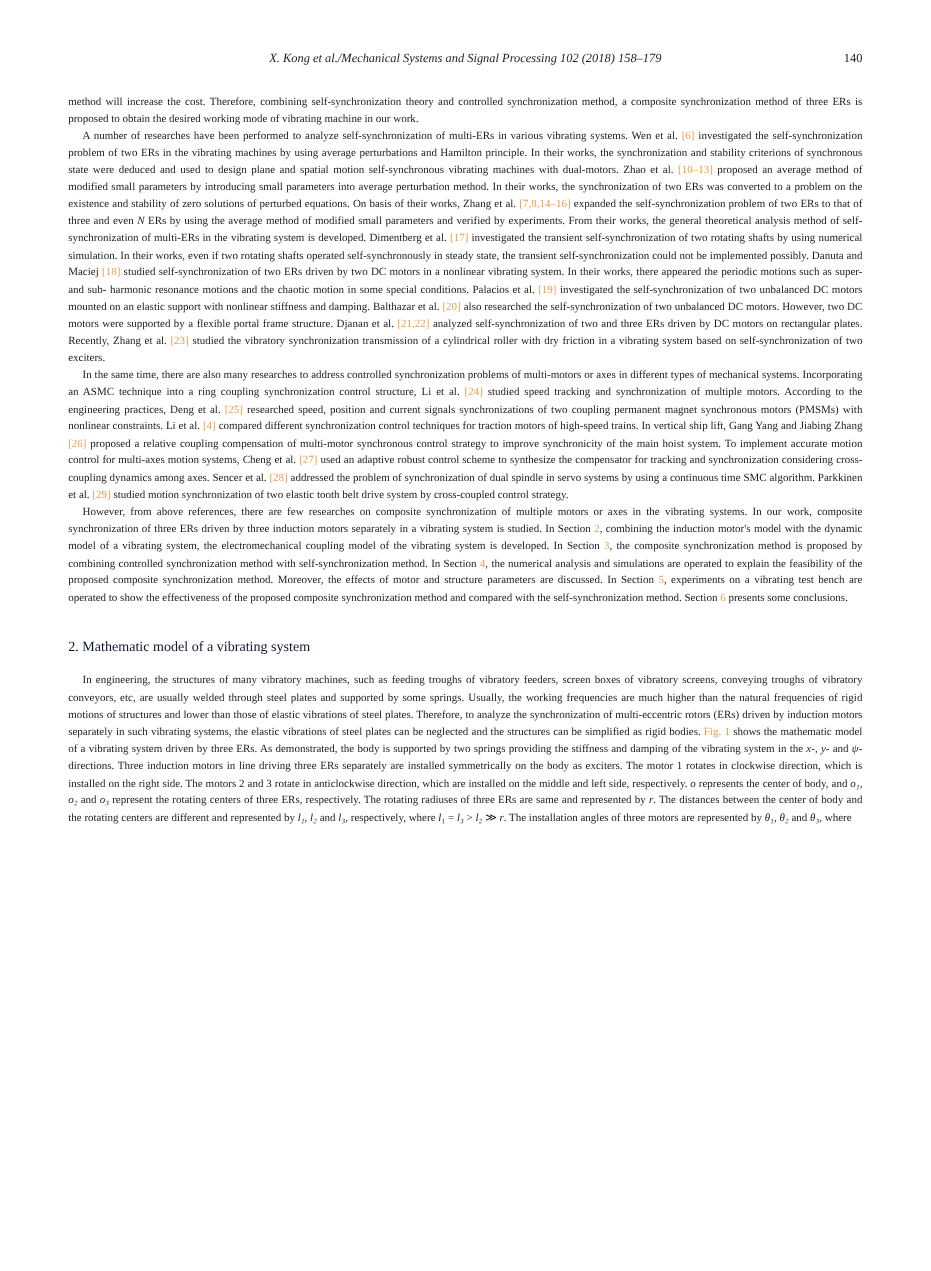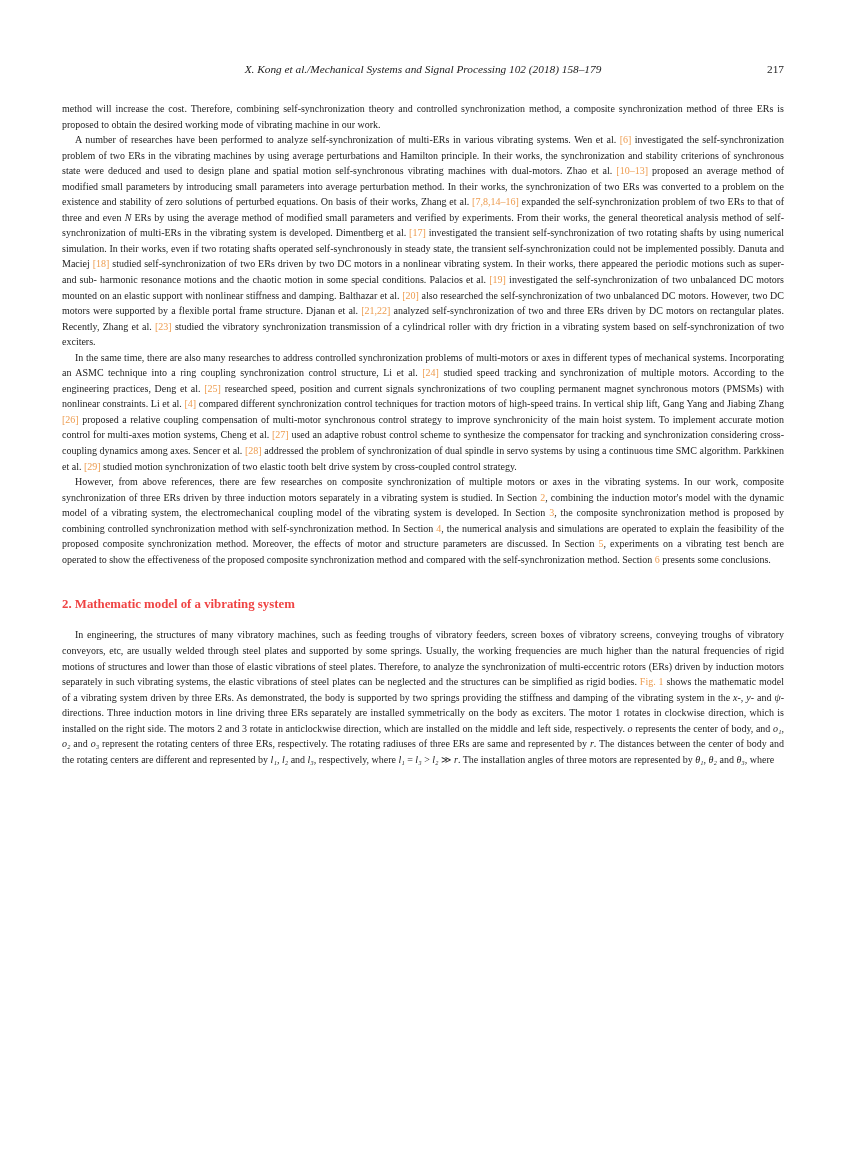--- a/index.html
+++ b/index.html
@@ -2,43 +2,43 @@
 <html lang="en"><head>
 <meta charset="utf-8">
 <style>
   * { margin:0; padding:0; box-sizing:border-box; }
   html, body { background:#ffffff; }
   body {
     width:846px; height:1155px; overflow:hidden; position:relative;
     font-family:"Liberation Serif","DejaVu Serif",serif;
     color:#1b1b1b;
   }
-  .page { position:absolute; inset:0; padding:63px 62px 0 62px; }
+  .page { position:absolute; inset:0; padding:47px 62px 0 62px; }
 
   .running-head { position:relative; height:15px; margin-bottom:23px; font-size:11.3px; }
   .running-title { position:absolute; left:0; right:0; text-align:center; font-style:italic; color:#222; }
   .folio { position:absolute; right:0; top:0; font-style:normal; color:#222; }
 
   .article-body p {
     font-size:10px; line-height:15.55px; text-align:justify; color:#1b1b1b;
   }
   .article-body p.indent { text-indent:13px; }
   .article-body h2.section-heading {
-    font-size:12.8px; font-weight:bold; margin:30px 0 15px 0; color:#ef4444;
+    font-size:12.8px; font-weight:normal; margin:30px 0 15px 0; color:#0f172a;
   }
   a.cite { text-decoration:none; cursor:pointer; }
   i.math-var { font-style:italic; }
 </style>
 </head>
 <body>
 
 <div class="page">
   <header class="running-head">
     <div class="running-title">X. Kong et al./Mechanical Systems and Signal Processing 102 (2018) 158–179</div>
-    <div class="folio">217</div>
+    <div class="folio">140</div>
   </header>
 
   <main class="article-body" id="article-body">
       <p class="">method will increase the cost. Therefore, combining self-synchronization theory and controlled synchronization method, a composite synchronization method of three ERs is proposed to obtain the desired working mode of vibrating machine in our work.</p>
       <p class="indent">A number of researches have been performed to analyze self-synchronization of multi-ERs in various vibrating systems. Wen et al. <a class="cite" style="color: rgb(237, 156, 79);">[6]</a> investigated the self-synchronization problem of two ERs in the vibrating machines by using average perturbations and Hamilton principle. In their works, the synchronization and stability criterions of synchronous state were deduced and used to design plane and spatial motion self-synchronous vibrating machines with dual-motors. Zhao et al. <a class="cite" style="color: rgb(237, 156, 79);">[10–13]</a> proposed an average method of modified small parameters by introducing small parameters into average perturbation method. In their works, the synchronization of two ERs was converted to a problem on the existence and stability of zero solutions of perturbed equations. On basis of their works, Zhang et al. <a class="cite" style="color: rgb(237, 156, 79);">[7,8,14–16]</a> expanded the self-synchronization problem of two ERs to that of three and even <i class="math-var">N</i> ERs by using the average method of modified small parameters and verified by experiments. From their works, the general theoretical analysis method of self-synchronization of multi-ERs in the vibrating system is developed. Dimentberg et al. <a class="cite" style="color: rgb(237, 156, 79);">[17]</a> investigated the transient self-synchronization of two rotating shafts by using numerical simulation. In their works, even if two rotating shafts operated self-synchronously in steady state, the transient self-synchronization could not be implemented possibly. Danuta and Maciej <a class="cite" style="color: rgb(237, 156, 79);">[18]</a> studied self-synchronization of two ERs driven by two DC motors in a nonlinear vibrating system. In their works, there appeared the periodic motions such as super- and sub- harmonic resonance motions and the chaotic motion in some special conditions. Palacios et al. <a class="cite" style="color: rgb(237, 156, 79);">[19]</a> investigated the self-synchronization of two unbalanced DC motors mounted on an elastic support with nonlinear stiffness and damping. Balthazar et al. <a class="cite" style="color: rgb(237, 156, 79);">[20]</a> also researched the self-synchronization of two unbalanced DC motors. However, two DC motors were supported by a flexible portal frame structure. Djanan et al. <a class="cite" style="color: rgb(237, 156, 79);">[21,22]</a> analyzed self-synchronization of two and three ERs driven by DC motors on rectangular plates. Recently, Zhang et al. <a class="cite" style="color: rgb(237, 156, 79);">[23]</a> studied the vibratory synchronization transmission of a cylindrical roller with dry friction in a vibrating system based on self-synchronization of two exciters.</p>
       <p class="indent">In the same time, there are also many researches to address controlled synchronization problems of multi-motors or axes in different types of mechanical systems. Incorporating an ASMC technique into a ring coupling synchronization control structure, Li et al. <a class="cite" style="color: rgb(237, 156, 79);">[24]</a> studied speed tracking and synchronization of multiple motors. According to the engineering practices, Deng et al. <a class="cite" style="color: rgb(237, 156, 79);">[25]</a> researched speed, position and current signals synchronizations of two coupling permanent magnet synchronous motors (PMSMs) with nonlinear constraints. Li et al. <a class="cite" style="color: rgb(237, 156, 79);">[4]</a> compared different synchronization control techniques for traction motors of high-speed trains. In vertical ship lift, Gang Yang and Jiabing Zhang <a class="cite" style="color: rgb(237, 156, 79);">[26]</a> proposed a relative coupling compensation of multi-motor synchronous control strategy to improve synchronicity of the main hoist system. To implement accurate motion control for multi-axes motion systems, Cheng et al. <a class="cite" style="color: rgb(237, 156, 79);">[27]</a> used an adaptive robust control scheme to synthesize the compensator for tracking and synchronization considering cross-coupling dynamics among axes. Sencer et al. <a class="cite" style="color: rgb(237, 156, 79);">[28]</a> addressed the problem of synchronization of dual spindle in servo systems by using a continuous time SMC algorithm. Parkkinen et al. <a class="cite" style="color: rgb(237, 156, 79);">[29]</a> studied motion synchronization of two elastic tooth belt drive system by cross-coupled control strategy.</p>
       <p class="indent">However, from above references, there are few researches on composite synchronization of multiple motors or axes in the vibrating systems. In our work, composite synchronization of three ERs driven by three induction motors separately in a vibrating system is studied. In Section <a class="cite" style="color: rgb(237, 156, 79);">2</a>, combining the induction motor's model with the dynamic model of a vibrating system, the electromechanical coupling model of the vibrating system is developed. In Section <a class="cite" style="color: rgb(237, 156, 79);">3</a>, the composite synchronization method is proposed by combining controlled synchronization method with self-synchronization method. In Section <a class="cite" style="color: rgb(237, 156, 79);">4</a>, the numerical analysis and simulations are operated to explain the feasibility of the proposed composite synchronization method. Moreover, the effects of motor and structure parameters are discussed. In Section <a class="cite" style="color: rgb(237, 156, 79);">5</a>, experiments on a vibrating test bench are operated to show the effectiveness of the proposed composite synchronization method and compared with the self-synchronization method. Section <a class="cite" style="color: rgb(237, 156, 79);">6</a> presents some conclusions.</p>
       <h2 class="section-heading">2. Mathematic model of a vibrating system</h2>
       <p class="indent">In engineering, the structures of many vibratory machines, such as feeding troughs of vibratory feeders, screen boxes of vibratory screens, conveying troughs of vibratory conveyors, etc, are usually welded through steel plates and supported by some springs. Usually, the working frequencies are much higher than the natural frequencies of rigid motions of structures and lower than those of elastic vibrations of steel plates. Therefore, to analyze the synchronization of multi-eccentric rotors (ERs) driven by induction motors separately in such vibrating systems, the elastic vibrations of steel plates can be neglected and the structures can be simplified as rigid bodies. <a class="cite" style="color: rgb(237, 156, 79);">Fig. 1</a> shows the mathematic model of a vibrating system driven by three ERs. As demonstrated, the body is supported by two springs providing the stiffness and damping of the vibrating system in the <i class="math-var">x</i>-, <i class="math-var">y</i>- and <i class="math-var">ψ</i>- directions. Three induction motors in line driving three ERs separately are installed symmetrically on the body as exciters. The motor 1 rotates in clockwise direction, which is installed on the right side. The motors 2 and 3 rotate in anticlockwise direction, which are installed on the middle and left side, respectively. <i class="math-var">o</i> represents the center of body, and <i class="math-var">o₁</i>, <i class="math-var">o₂</i> and <i class="math-var">o₃</i> represent the rotating centers of three ERs, respectively. The rotating radiuses of three ERs are same and represented by <i class="math-var">r</i>. The distances between the center of body and the rotating centers are different and represented by <i class="math-var">l₁</i>, <i class="math-var">l₂</i> and <i class="math-var">l₃</i>, respectively, where <i class="math-var">l₁</i> = <i class="math-var">l₃</i> &gt; <i class="math-var">l₂</i> ≫ <i class="math-var">r</i>. The installation angles of three motors are represented by <i class="math-var">θ₁</i>, <i class="math-var">θ₂</i> and <i class="math-var">θ₃</i>, where</p>
     </main>

